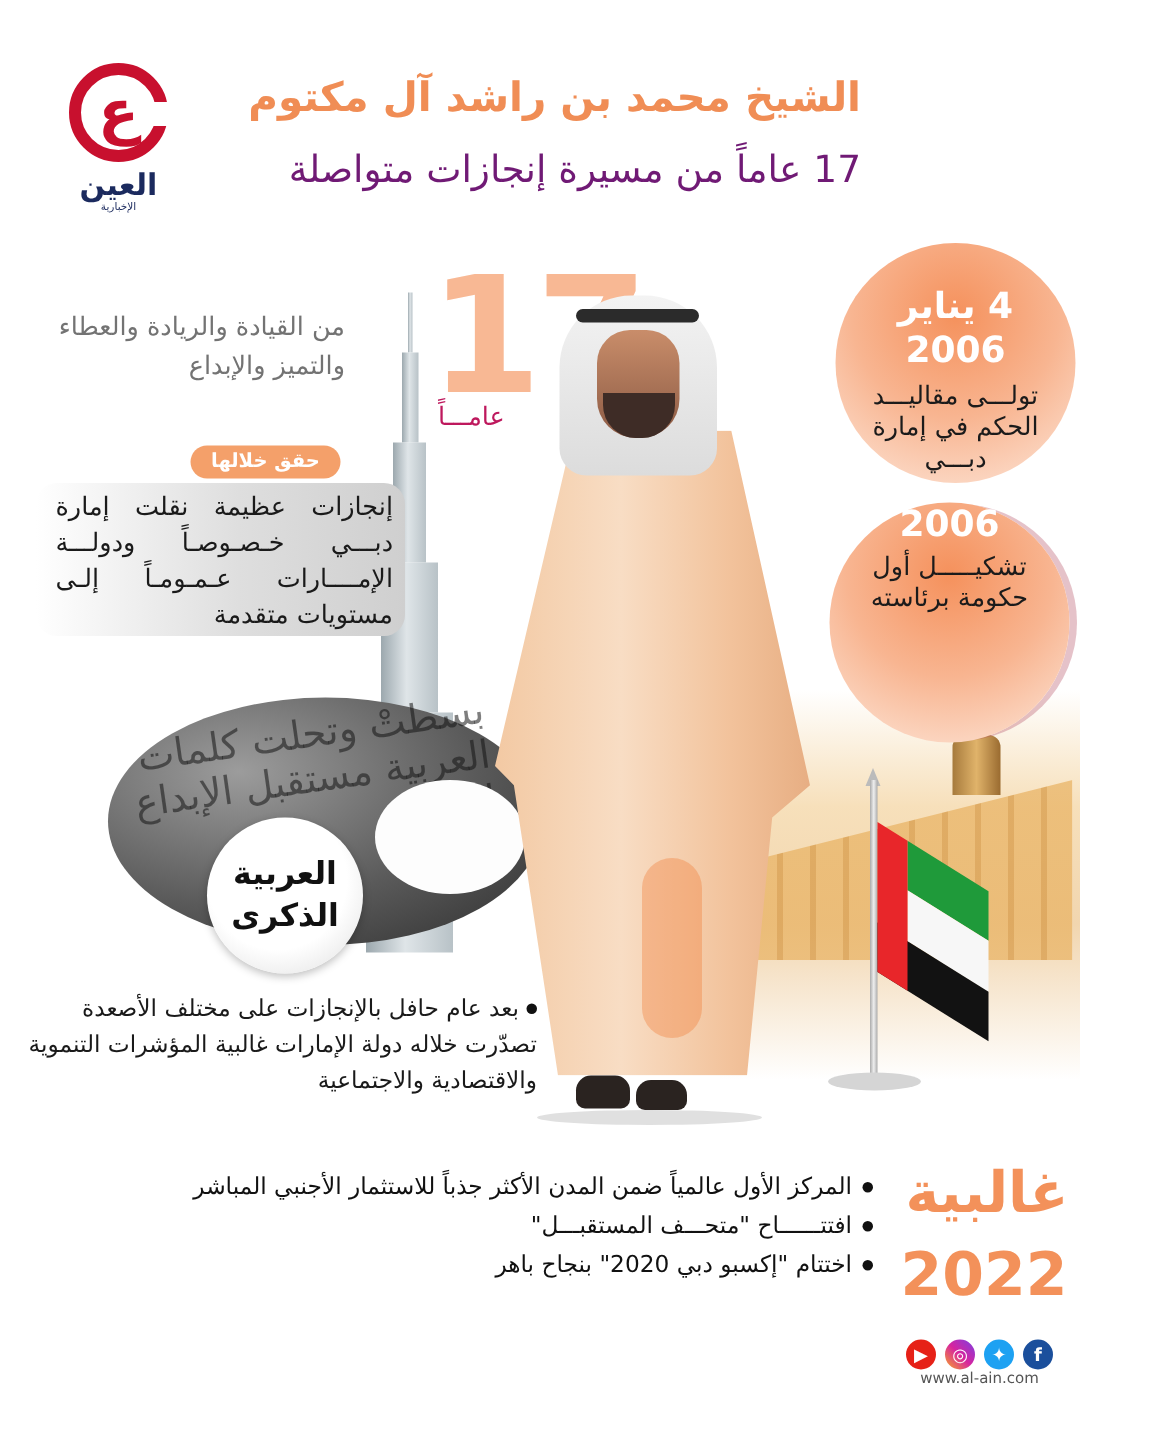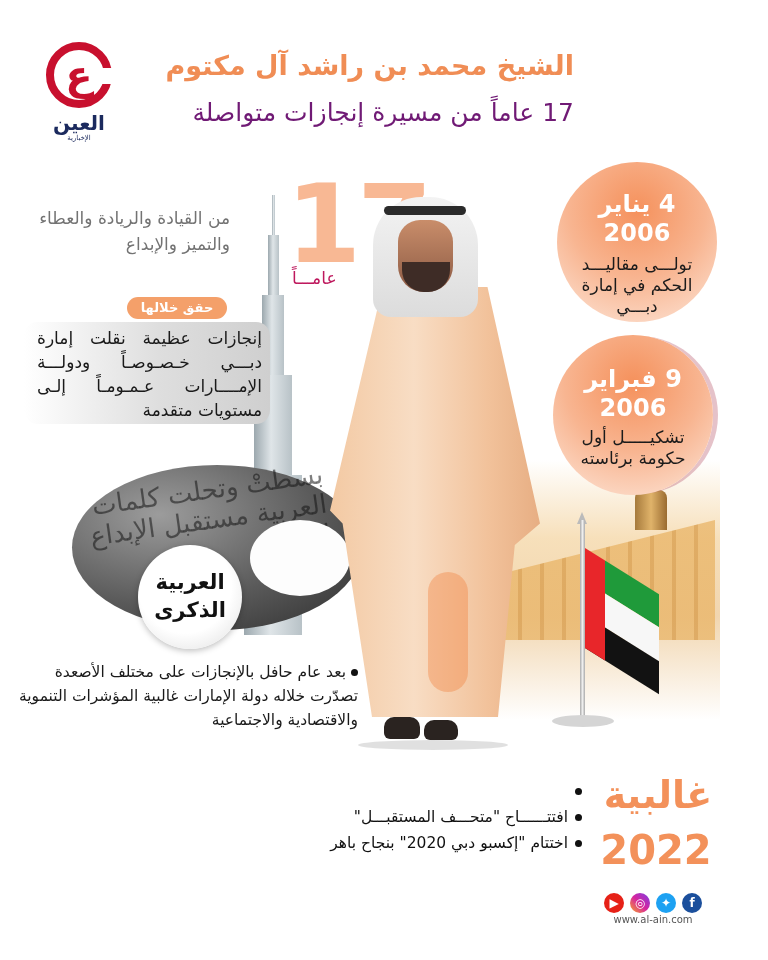--- a/index.html
+++ b/index.html
@@ -166,21 +166,20 @@
   <div class="shoe-l"></div>
   <div class="shoe-r"></div>
 </div>
 
 <div id="c1" class="abs date-circle">
   <div class="date-head" style="margin-top:28px;">4 يناير</div>
   <div class="date-head">2006</div>
   <div class="date-body" style="margin-top:6px;padding:0 22px;">تولـــى مقاليـــد الحكم في إمارة دبـــي</div>
 </div>
 <div id="c2" class="abs date-circle">
-  <div class="date-head" style="margin-top:30px;">9 فبراير</div>
   <div class="date-head">2006</div>
   <div class="date-body" style="margin-top:4px;padding:0 26px;">تشكيـــــل أول حكومة برئاسته</div>
 </div>
 
 <div id="flag-tip" class="abs"></div>
 <div id="flag-pole" class="abs"></div>
 <div id="flag-base" class="abs"></div>
 <div id="flag" class="abs">
   <div class="green"></div>
   <div class="white"></div>
@@ -189,21 +188,21 @@
 </div>
 
 <div id="achieve" class="abs rtl">
   <span class="bullet"></span><span>بعد عام حافل بالإنجازات على مختلف الأصعدة تصدّرت خلاله دولة الإمارات غالبية المؤشرات التنموية والاقتصادية والاجتماعية</span>
 </div>
 
 <div id="dubai-word" class="abs">غالبية</div>
 <div id="dubai-year" class="abs">2022</div>
 
 <ul id="list2022" class="abs rtl">
-  <li><span class="bullet"></span></li>
+  <li><span class="bullet"></span><span>المركز الأول عالمياً ضمن المدن الأكثر جذباً للاستثمار الأجنبي المباشر</span></li>
   <li><span class="bullet"></span><span>افتتــــــاح "متحـــف المستقبـــل"</span></li>
   <li><span class="bullet"></span><span>اختتام "إكسبو دبي 2020" بنجاح باهر</span></li>
 </ul>
 
 <div id="social" class="abs">
   <div class="soc" style="background:#e62117;">▶</div>
   <div class="soc" style="background:linear-gradient(45deg,#f9a825,#d6249f,#7b3fe4);">◎</div>
   <div class="soc" style="background:#1da1f2;">✦</div>
   <div class="soc" style="background:#1b4f9c;">f</div>
 </div>

